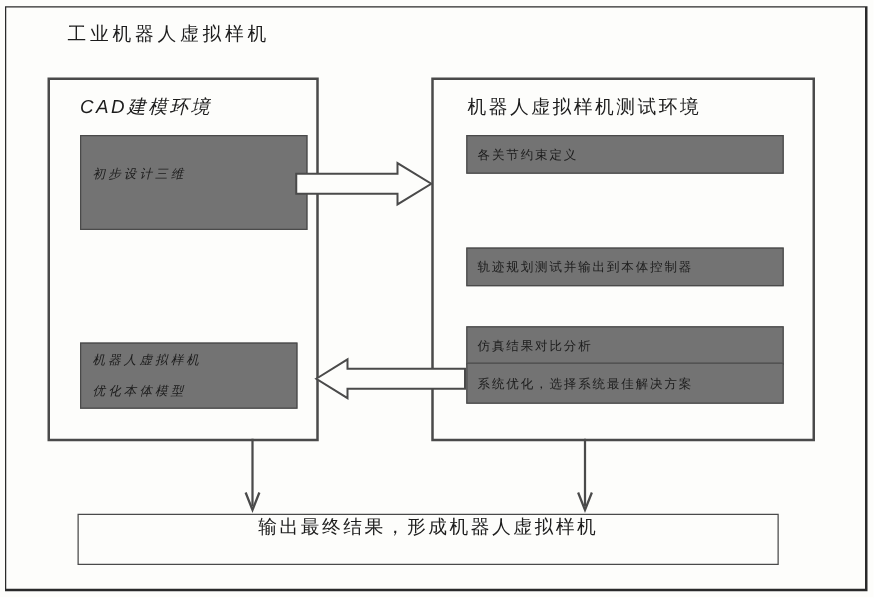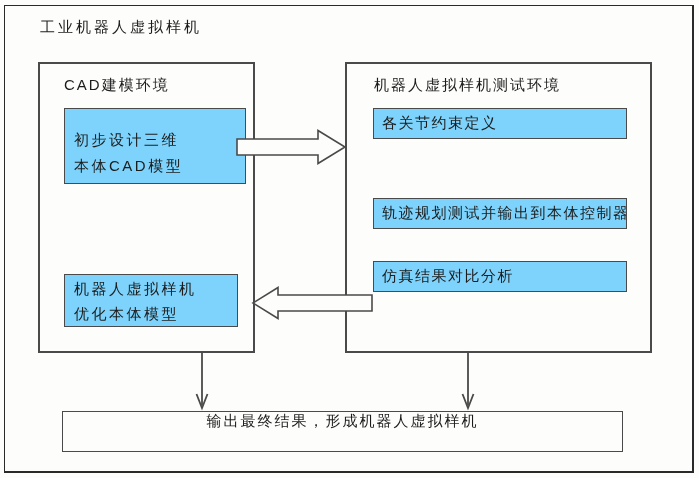--- a/index.html
+++ b/index.html
@@ -10,36 +10,36 @@
     font-family:"Liberation Sans",sans-serif;
     color:#1c1c1c;
     overflow:hidden;
   }
   .page-border{
     position:absolute;left:4px;top:5px;width:687px;height:465px;
     border:1px solid #2a2a2a;
     border-right-width:2px;border-bottom-width:2px;
   }
   .diagram-title{
-    position:absolute;left:40px;top:18px;
+    position:absolute;left:54px;top:18px;
     font-size:15px;letter-spacing:3px;white-space:nowrap;
   }
   .panel{
     position:absolute;border:2px solid #4a4a4a;background:transparent;
   }
-  .panel-left{left:38px;top:62px;width:213px;height:287px;}
+  .panel-left{left:38px;top:62px;width:213px;height:287px;font-style:italic;}
   .panel-right{left:345px;top:62px;width:303px;height:287px;}
   .panel-title{
     position:absolute;top:12px;font-size:15px;letter-spacing:2px;white-space:nowrap;
   }
   .panel-left .panel-title{left:24px;}
   .panel-right .panel-title{left:27px;}
   .node{
-    position:absolute;border:1.5px solid #4a4a4a;background:#7dd3fc;
-    font-size:15px;white-space:nowrap;overflow:hidden;
+    position:absolute;border:1.5px solid #4a4a4a;background:#737373;
+    font-size:10px;white-space:nowrap;overflow:hidden;
     box-sizing:border-box;
   }
   .node-two-line{
     padding-left:9px;letter-spacing:2.5px;line-height:26px;
   }
   .lbox1{left:24px;top:44px;width:182px;height:76px;padding-top:18px;}
   .lbox2{left:24px;top:210px;width:174px;height:53px;display:flex;flex-direction:column;justify-content:center;line-height:25px;}
   .step{
     left:26px;width:254px;height:31px;
     display:flex;align-items:center;
@@ -68,35 +68,35 @@
 
   <div class="page-border"></div>
 
   <div class="diagram-title">工业机器人虚拟样机</div>
 
   <div class="panel panel-left">
     <div class="panel-title">CAD建模环境</div>
 
     <div class="node node-two-line lbox1">
       <div>初步设计三维</div>
-      <div>本体CAD模型</div>
     </div>
 
     <div class="node node-two-line lbox2">
       <div>机器人虚拟样机</div>
       <div>优化本体模型</div>
     </div>
   </div>
 
   <div class="panel panel-right">
     <div class="panel-title">机器人虚拟样机测试环境</div>
 
     <div class="node step step-0">各关节约束定义</div>
     <div class="node step step-2">轨迹规划测试并输出到本体控制器</div>
     <div class="node step step-3">仿真结果对比分析</div>
+    <div class="node step step-4">系统优化，选择系统最佳解决方案</div>
   </div>
 
   <div class="output-node">
     <span>输出最终结果，形成机器人虚拟样机</span>
   </div>
 
   <svg class="arrow-layer" width="699" height="478" viewBox="0 0 699 478">
 
     <polygon points="237,139 318,139 318,130.5 345,147 318,163.5 318,155 237,155" fill="#fdfdfb" stroke="#4a4a4a" stroke-width="1.6"></polygon>
 

